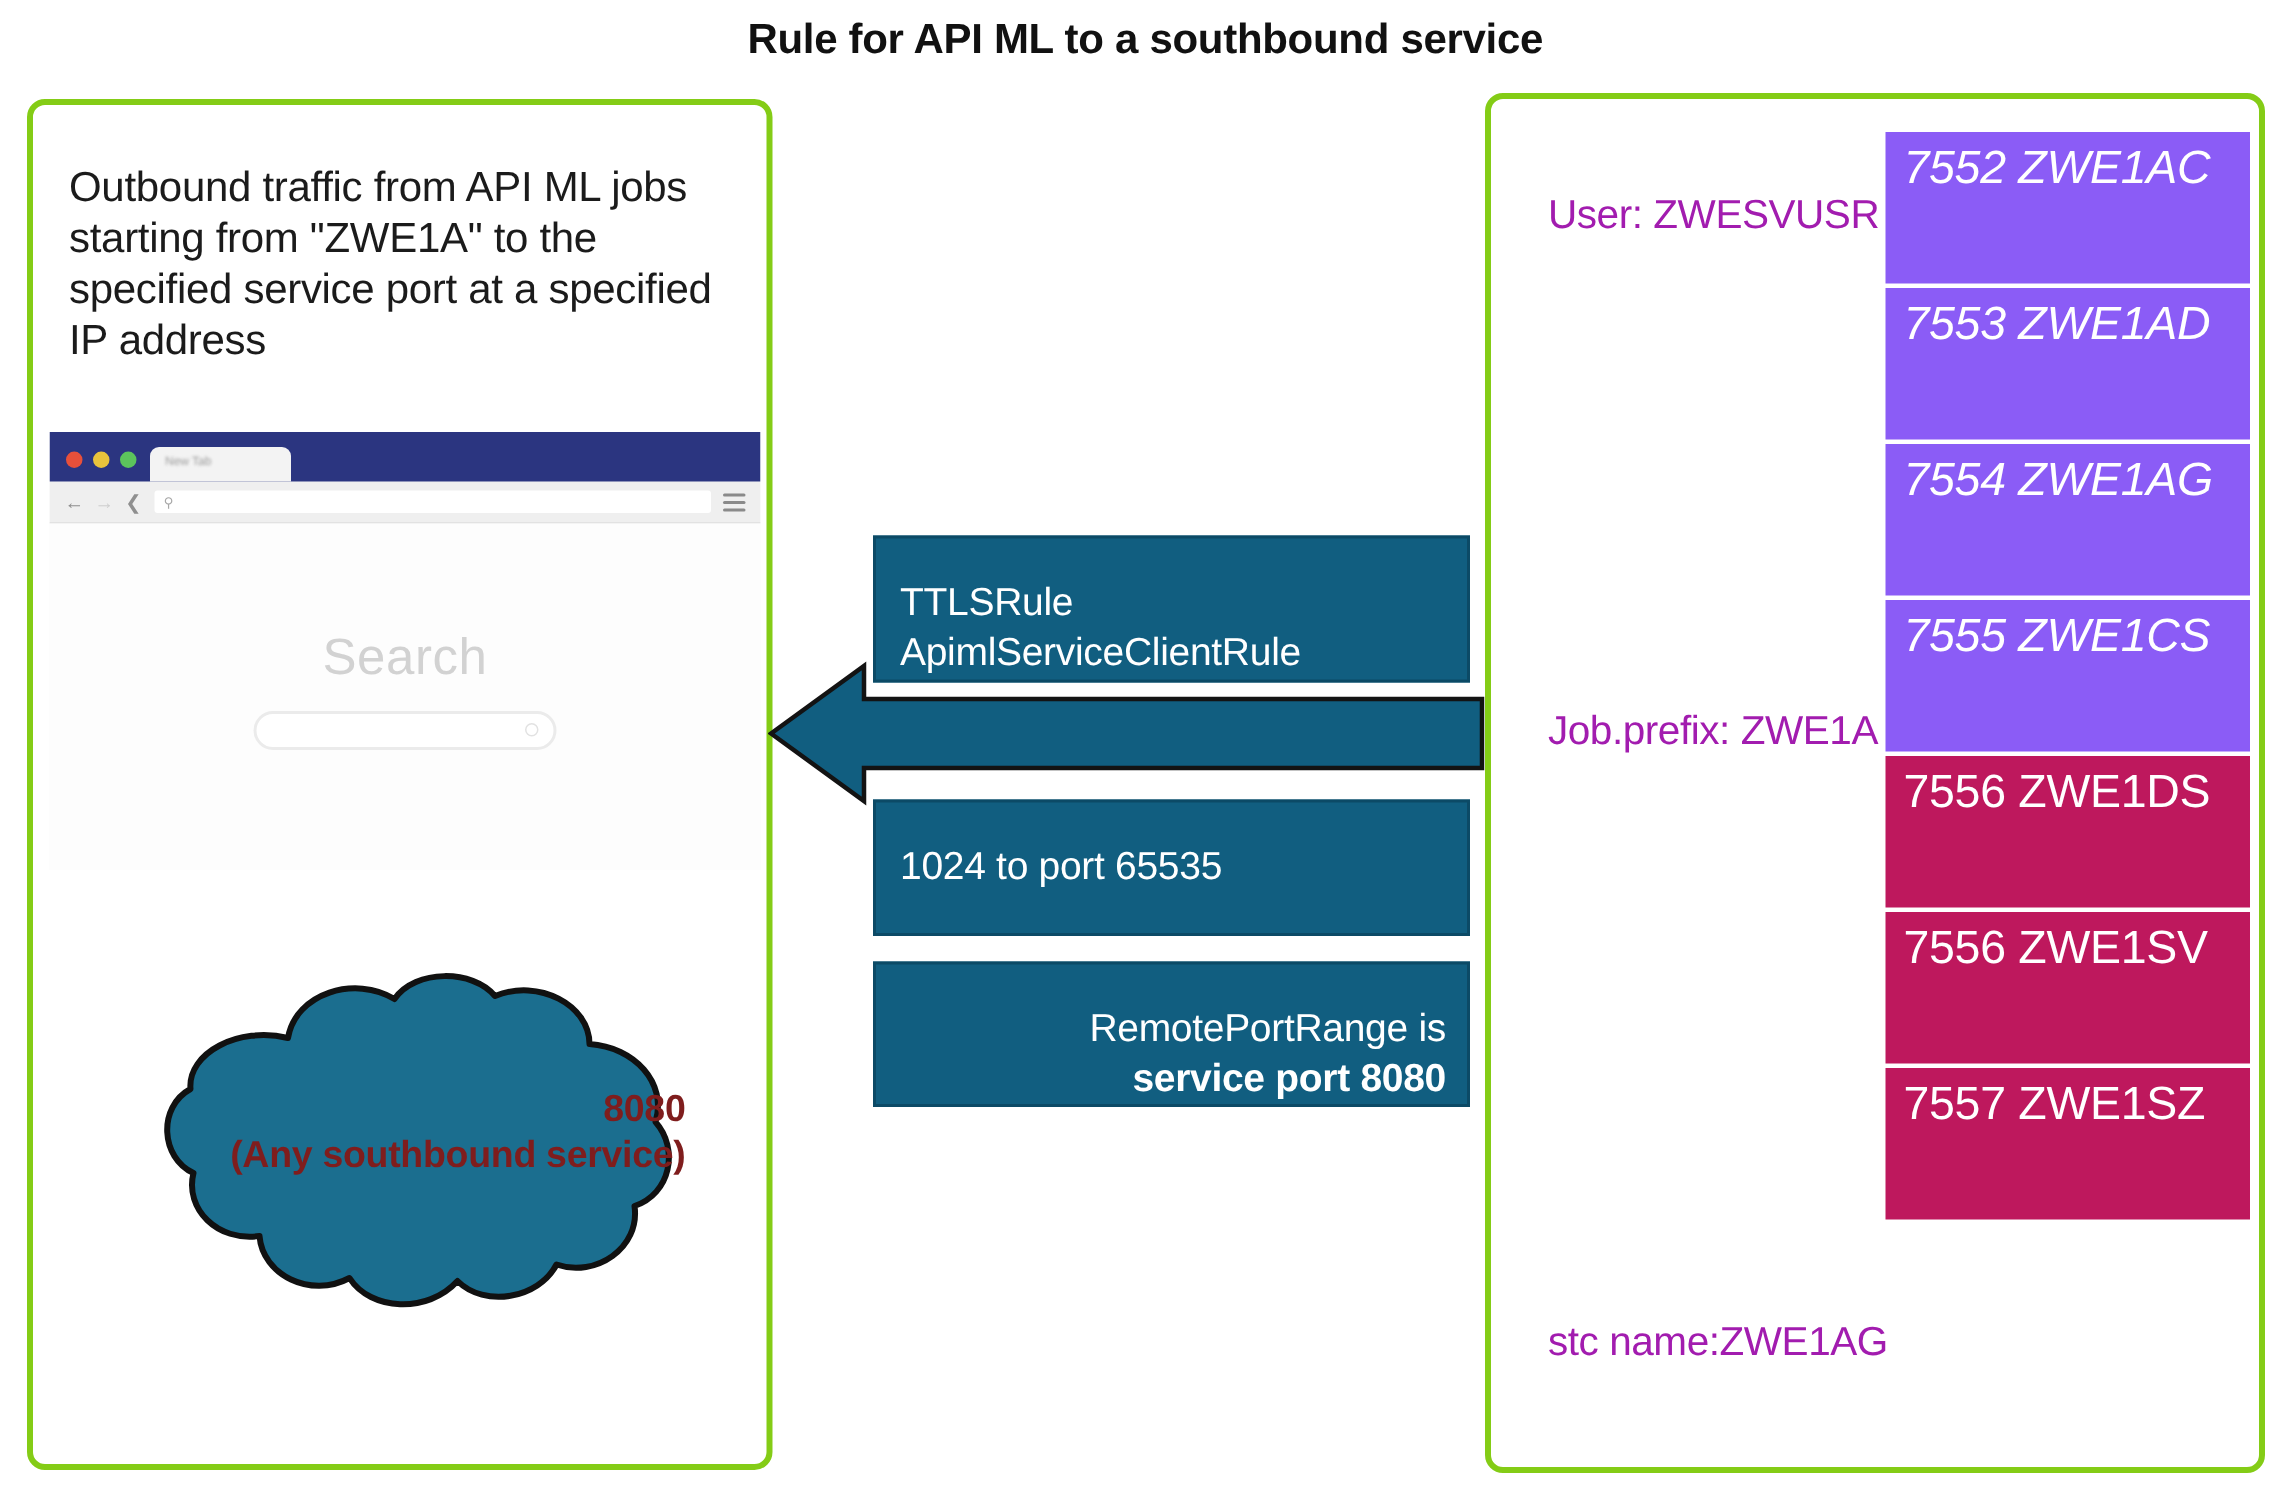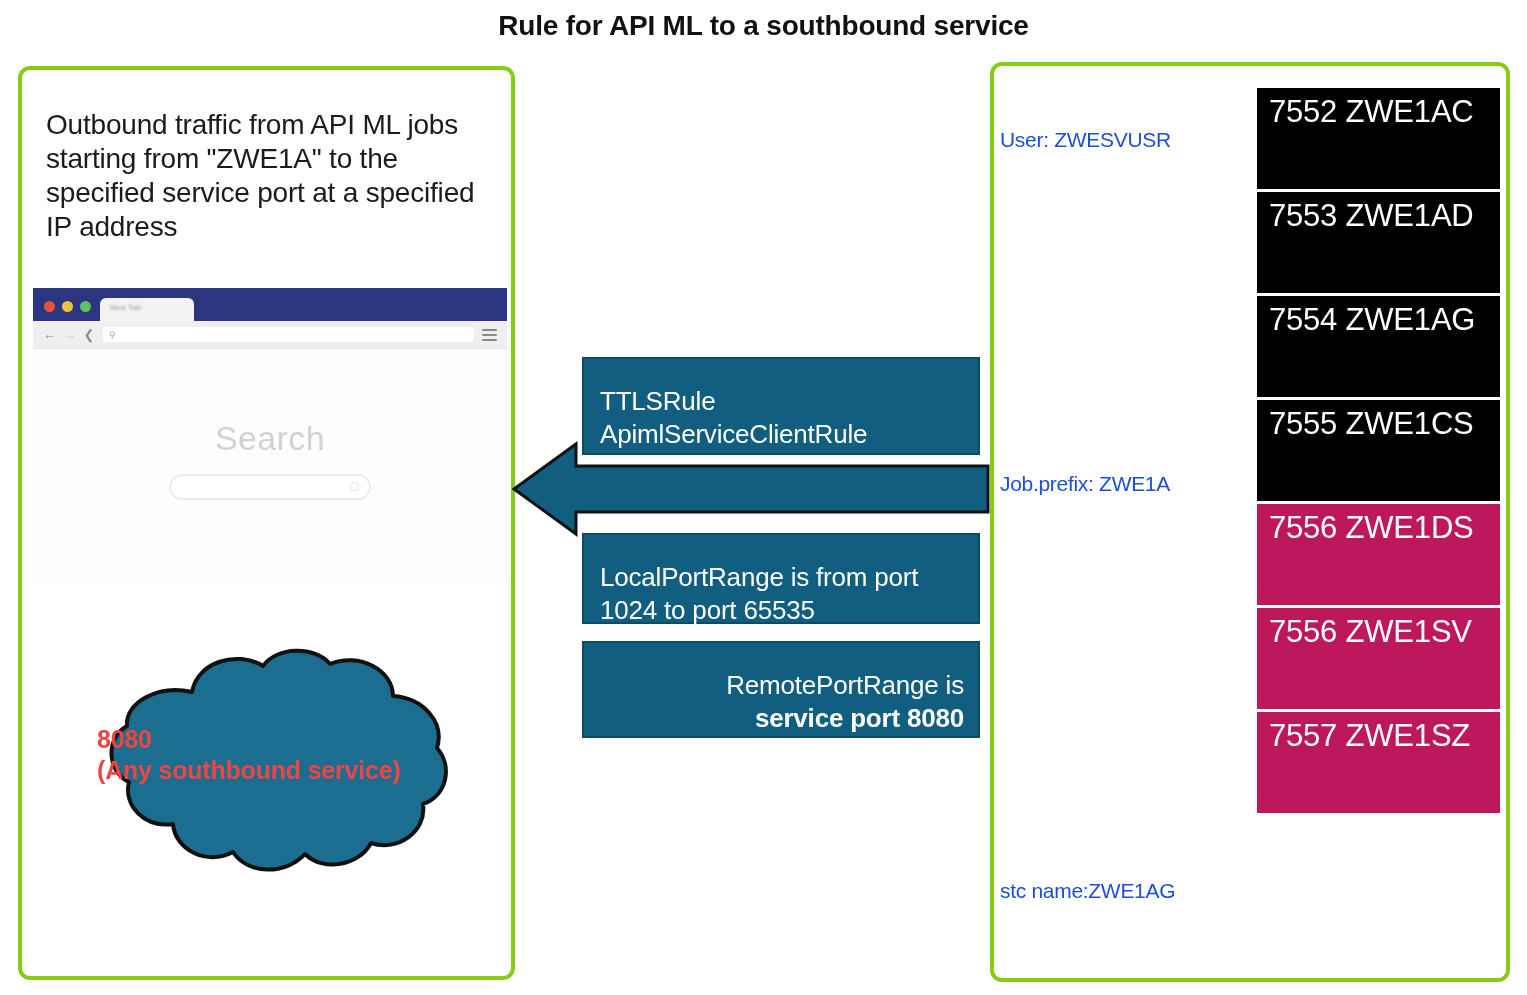--- a/index.html
+++ b/index.html
@@ -193,22 +193,22 @@
     top: 570px;
     width: 360px;
     height: 240px;
   }
   .cloud-wrap svg { display: block; }
   .cloud-label {
     position: absolute;
     left: 0;
     top: 84px;
     width: 360px;
-    text-align: left;
-    color: #ef4444;
+    text-align: right;
+    color: #7f1d1d;
     font-size: 25px;
     font-weight: bold;
     line-height: 1.22;
     letter-spacing: -0.2px;
     pointer-events: none;
   }
 
   
   .arrow-wrap {
     position: absolute;
@@ -231,24 +231,25 @@
     padding: 26px 14px 12px 16px;
   }
   .rulebox-1 { left: 582px; top: 357px; width: 398px; height: 98px; }
   .rulebox-2 { left: 582px; top: 533px; width: 398px; height: 91px; }
   .rulebox-3 { left: 582px; top: 641px; width: 398px; height: 97px; text-align: right; }
   .rulebox b { font-weight: bold; }
 
   
   .right-label {
     position: absolute;
-    font-size: 21px;
-    color: #1d4ed8;
+    font-size: 27px;
+    color: #a21caf;
     letter-spacing: -0.3px;
     white-space: nowrap;
+    margin-left: 32px;
   }
   .label-user   { left: 1000px; top: 128px; }
   .label-job    { left: 1000px; top: 472px; }
   .label-stc    { left: 1000px; top: 879px; }
 
   .port-stack {
     position: absolute;
     left: 1257px;
     top: 88px;
     width: 243px;
@@ -256,21 +257,21 @@
   .port-row {
     height: 101px;
     box-sizing: border-box;
     padding: 6px 0 0 12px;
     margin-bottom: 3px;
     color: #ffffff;
     font-size: 31px;
     letter-spacing: -0.2px;
     line-height: 1.15;
   }
-  .port-row.purple { background: #000000; }
+  .port-row.purple { background: #8b5cf6; font-style: italic; }
   .port-row.blue   { background: #be185d; }
 </style>
 </head>
 <body>
 
 <div class="page-title">Rule for API ML to a southbound service</div>
 
 <div class="panel panel-left">
 
   <div class="desc">Outbound traffic from API ML jobs starting from "ZWE1A" to the specified service port at a specified IP address</div>
@@ -326,21 +327,20 @@
     <path d="M2,49 L64,4 L64,26 L476,26 L476,72 L64,72 L64,94 Z" fill="#115E80" stroke="#131313" stroke-width="3" stroke-linejoin="miter"></path>
   </svg>
 </div>
 
 <div class="rulebox rulebox-1">
   <div>TTLSRule</div>
   <div>ApimlServiceClientRule</div>
 </div>
 
 <div class="rulebox rulebox-2">
-  <div>LocalPortRange is from port</div>
   <div>1024 to port 65535</div>
 </div>
 
 <div class="rulebox rulebox-3">
   <div>RemotePortRange is</div>
   <div><b>service port 8080</b></div>
 </div>
 
 <div class="panel panel-right"></div>
 

